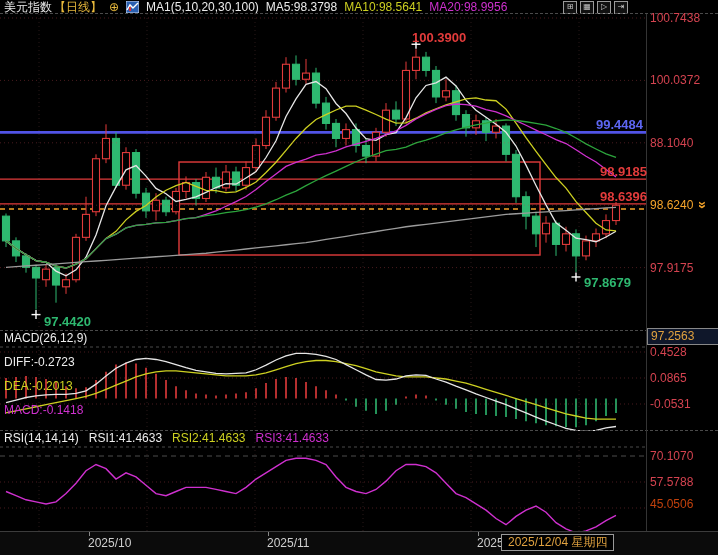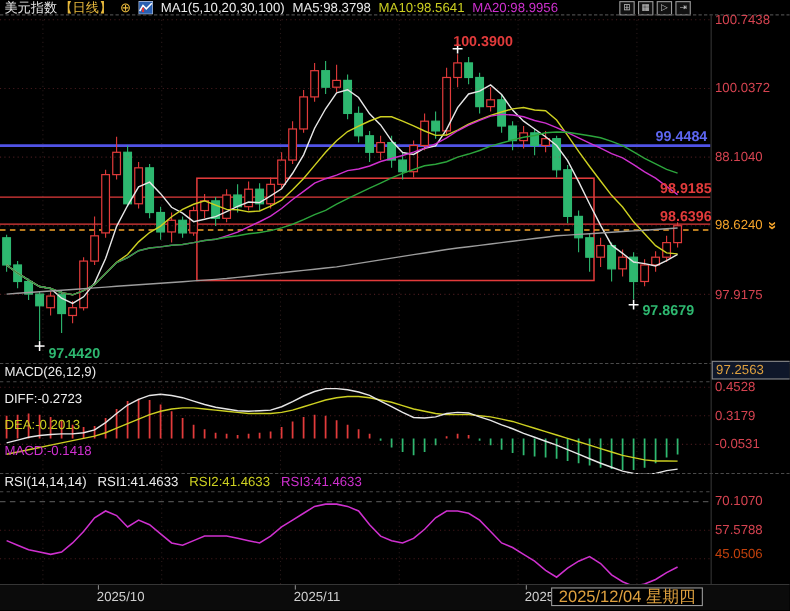--- a/index.html
+++ b/index.html
@@ -24,21 +24,21 @@
   
   .phead{position:absolute;left:4px;font-size:12px;line-height:14px;display:flex;gap:10px;white-space:nowrap;}
   
   #chart-layer{position:absolute;left:0;top:0;}
   #overlay{position:absolute;left:0;top:0;width:718px;height:555px;pointer-events:none;z-index:10;}
   .lab{position:absolute;white-space:nowrap;transform:translateY(-50%);line-height:13px;}
   .pane{position:absolute;z-index:5;}
   
   #xaxis{position:absolute;left:0;top:532px;width:718px;height:23px;background:#0b0b0b;}
   #crosshair-date{position:absolute;left:501px;top:534px;border:1px solid #999;background:#000;
-                  color:#dfa13f;font-size:15px;line-height:15px;padding:0 6px;z-index:12;}
+                  color:#dfa13f;font-size:12px;line-height:15px;padding:0 6px;z-index:12;}
   #crosshair-price{position:absolute;left:647px;top:328px;width:64px;border:1px solid #888;background:#0f172a;
                    color:#dfa13f;font-size:12px;line-height:15px;padding:0 3px;z-index:12;}
   #price-marker{position:absolute;left:700px;top:196px;color:#f5a42a;font-size:14px;font-weight:bold;
                 transform:rotate(90deg);z-index:11;letter-spacing:-2px;}
   #watermark{position:absolute;left:579px;top:497px;font-size:40px;font-weight:bold;color:#fff;
              letter-spacing:1px;z-index:40;text-shadow:0 0 3px #000,2px 2px 3px rgba(0,0,0,.9);opacity:.96;}
 </style>
 </head>
 <body>
 
@@ -343,21 +343,21 @@
   <div id="price-marker">»</div>
 
 
   <div id="overlay">
       <div class="lab" style="left: 650px; top: 18px; color: rgb(213, 67, 80); font-size: 12px;">100.7438</div>
       <div class="lab" style="left: 650px; top: 80.4px; color: rgb(213, 67, 80); font-size: 12px;">100.0372</div>
       <div class="lab" style="left: 650px; top: 142.8px; color: rgb(213, 67, 80); font-size: 12px;">88.1040</div>
       <div class="lab" style="left: 650px; top: 267.6px; color: rgb(213, 67, 80); font-size: 12px;">97.9175</div>
       <div class="lab" style="left: 650px; top: 205.2px; color: rgb(245, 164, 42); font-size: 12px;">98.6240</div>
       <div class="lab" style="left: 650px; top: 352px; color: rgb(213, 67, 80); font-size: 12px;">0.4528</div>
-      <div class="lab" style="left: 650px; top: 378px; color: rgb(213, 67, 80); font-size: 12px;">0.3179</div>
+      <div class="lab" style="left: 650px; top: 378px; color: rgb(213, 67, 80); font-size: 12px;">0.0865</div>
       <div class="lab" style="left: 650px; top: 404px; color: rgb(213, 67, 80); font-size: 12px;">-0.0531</div>
       <div class="lab" style="left: 650px; top: 456px; color: rgb(213, 67, 80); font-size: 12px;">70.1070</div>
       <div class="lab" style="left: 650px; top: 482px; color: rgb(213, 67, 80); font-size: 12px;">57.5788</div>
       <div class="lab" style="left: 650px; top: 504px; color: #c2410c; font-size: 12px;">45.0506</div>
       <div class="lab" style="left: 412px; top: 37.2442px; color: rgb(226, 59, 59); font-size: 13px; font-weight: bold;">100.3900</div>
       <div class="lab" style="left: 44px; top: 320.583px; color: rgb(46, 184, 112); font-size: 13px; font-weight: bold;">97.4420</div>
       <div class="lab" style="left: 584px; top: 281.971px; color: rgb(46, 184, 112); font-size: 13px; font-weight: bold;">97.8679</div>
       <div class="lab" style="left: 596px; top: 124.397px; color: rgb(93, 102, 242); font-size: 13px; font-weight: bold;">99.4484</div>
       <div class="lab" style="left: 600px; top: 171.193px; color: rgb(226, 59, 59); font-size: 13px; font-weight: bold;">98.9185</div>
       <div class="lab" style="left: 600px; top: 195.822px; color: rgb(226, 59, 59); font-size: 13px; font-weight: bold;">98.6396</div>

